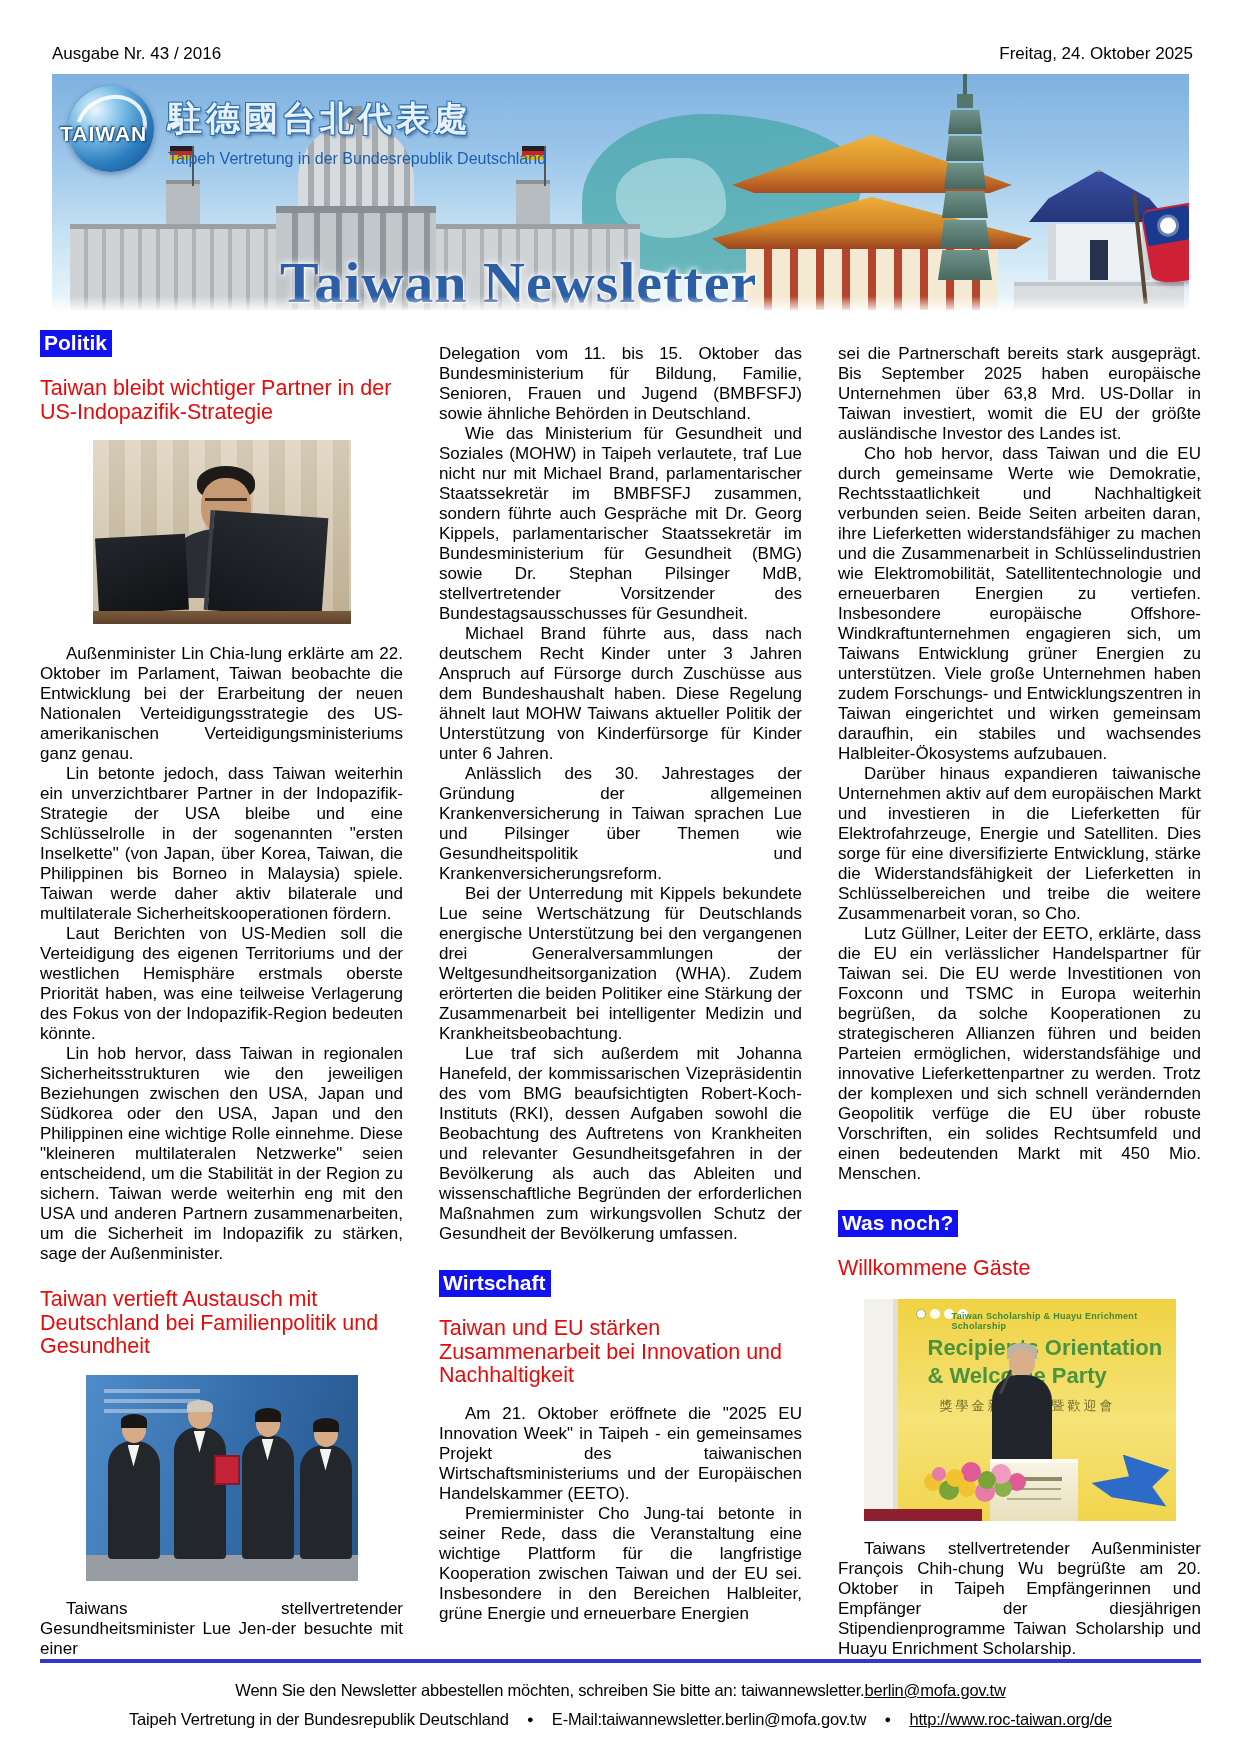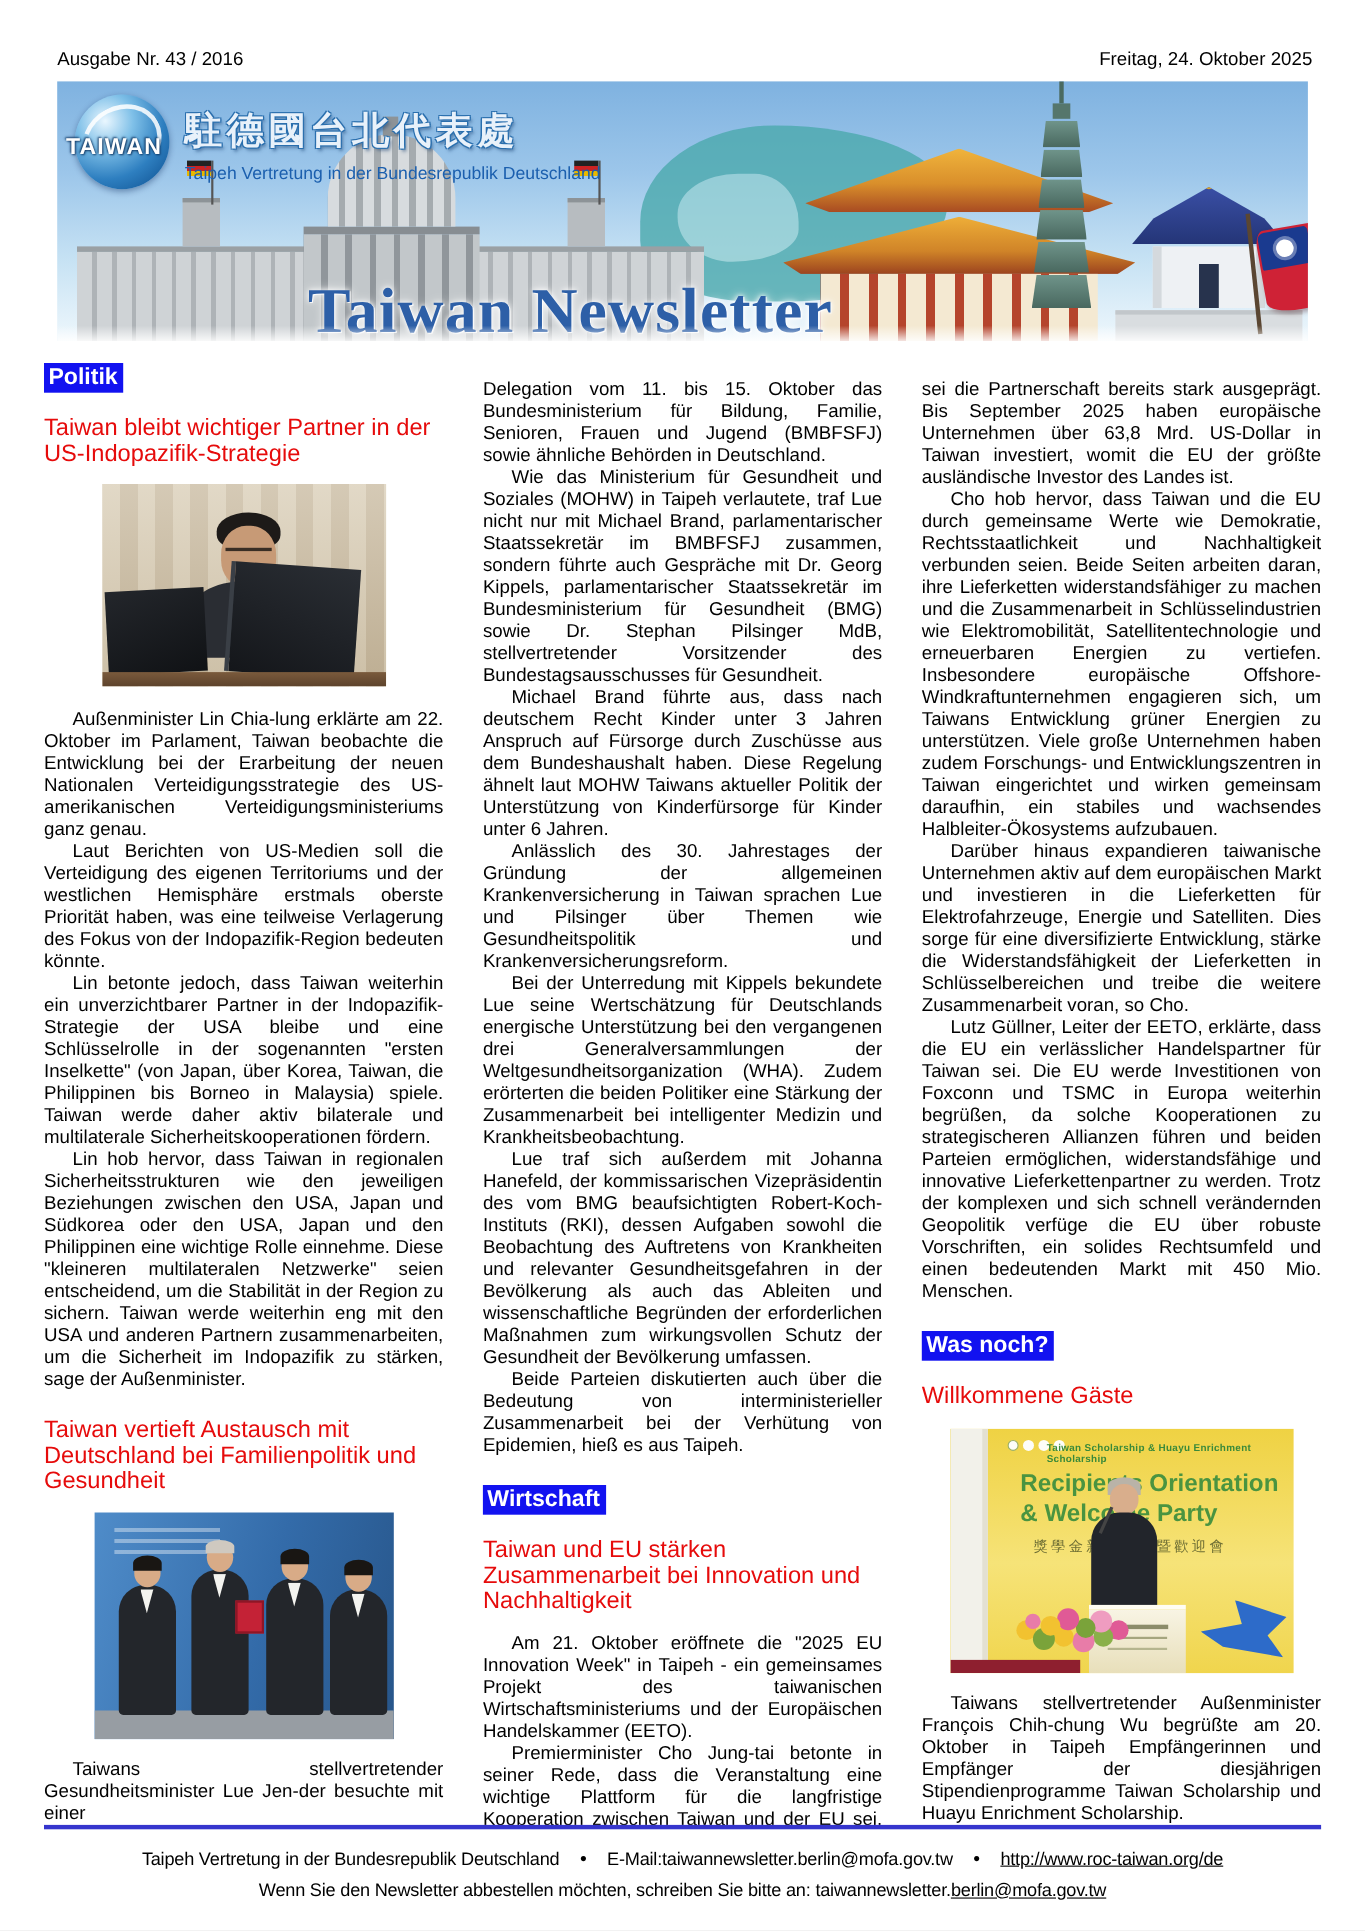--- a/index.html
+++ b/index.html
@@ -227,22 +227,22 @@
         <div class="p1-hair"></div>
         <div class="p1-head"></div>
         <div class="p1-glasses"></div>
         <div class="p1-suit"></div>
         <div class="p1-shirt"></div>
         <div class="p1-mon1"></div>
         <div class="p1-mon2"></div>
         <div class="p1-desk"></div>
       </div>
       <p class="body indent">Außenminister Lin Chia-lung erklärte am 22. Oktober im Parlament, Taiwan beobachte die Entwicklung bei der Erarbeitung der neuen Nationalen Verteidigungsstrategie des US-amerikanischen Verteidigungsministeriums ganz genau.</p>
+      <p class="body indent">Lin betonte jedoch, dass Taiwan weiterhin ein unverzichtbarer Partner in der Indopazifik-Strategie der USA bleibe und eine Schlüsselrolle in der sogenannten "ersten Inselkette" (von Japan, über Korea, Taiwan, die Philippinen bis Borneo in Malaysia) spiele. Taiwan werde daher aktiv bilaterale und multilaterale Sicherheitskooperationen fördern.</p>
       <p class="body indent">Laut Berichten von US-Medien soll die Verteidigung des eigenen Territoriums und der westlichen Hemisphäre erstmals oberste Priorität haben, was eine teilweise Verlagerung des Fokus von der Indopazifik-Region bedeuten könnte.</p>
-      <p class="body indent">Lin betonte jedoch, dass Taiwan weiterhin ein unverzichtbarer Partner in der Indopazifik-Strategie der USA bleibe und eine Schlüsselrolle in der sogenannten "ersten Inselkette" (von Japan, über Korea, Taiwan, die Philippinen bis Borneo in Malaysia) spiele. Taiwan werde daher aktiv bilaterale und multilaterale Sicherheitskooperationen fördern.</p>
       <p class="body indent">Lin hob hervor, dass Taiwan in regionalen Sicherheitsstrukturen wie den jeweiligen Beziehungen zwischen den USA, Japan und Südkorea oder den USA, Japan und den Philippinen eine wichtige Rolle einnehme. Diese "kleineren multilateralen Netzwerke" seien entscheidend, um die Stabilität in der Region zu sichern. Taiwan werde weiterhin eng mit den USA und anderen Partnern zusammenarbeiten, um die Sicherheit im Indopazifik zu stärken, sage der Außenminister.</p>
       <h2 class="headline headline-mid">Taiwan vertieft Austausch mit Deutschland bei Familienpolitik und Gesundheit</h2>
       <div class="photo photo2">
         <div class="p2-logo"></div>
         <div class="p2-floor"></div>
         <div class="p2-fig p2-f1">
             <div class="p2-head"></div>
             <div class="p2-hairdark"></div>
             <div class="p2-shirt"></div>
           </div>
@@ -266,21 +266,20 @@
       <p class="body indent">Taiwans stellvertretender Gesundheitsminister Lue Jen-der besuchte mit einer</p>
     </div>
 
     <div class="col pad-top">
       <p class="body">Delegation vom 11. bis 15. Oktober das Bundesministerium für Bildung, Familie, Senioren, Frauen und Jugend (BMBFSFJ) sowie ähnliche Behörden in Deutschland.</p>
       <p class="body indent">Wie das Ministerium für Gesundheit und Soziales (MOHW) in Taipeh verlautete, traf Lue nicht nur mit Michael Brand, parlamentarischer Staatssekretär im BMBFSFJ zusammen, sondern führte auch Gespräche mit Dr. Georg Kippels, parlamentarischer Staatssekretär im Bundesministerium für Gesundheit (BMG) sowie Dr. Stephan Pilsinger MdB, stellvertretender Vorsitzender des Bundestagsausschusses für Gesundheit.</p>
       <p class="body indent">Michael Brand führte aus, dass nach deutschem Recht Kinder unter 3 Jahren Anspruch auf Fürsorge durch Zuschüsse aus dem Bundeshaushalt haben. Diese Regelung ähnelt laut MOHW Taiwans aktueller Politik der Unterstützung von Kinderfürsorge für Kinder unter 6 Jahren.</p>
       <p class="body indent">Anlässlich des 30. Jahrestages der Gründung der allgemeinen Krankenversicherung in Taiwan sprachen Lue und Pilsinger über Themen wie Gesundheitspolitik und Krankenversicherungsreform.</p>
       <p class="body indent">Bei der Unterredung mit Kippels bekundete Lue seine Wertschätzung für Deutschlands energische Unterstützung bei den vergangenen drei Generalversammlungen der Weltgesundheitsorganization (WHA). Zudem erörterten die beiden Politiker eine Stärkung der Zusammenarbeit bei intelligenter Medizin und Krankheitsbeobachtung.</p>
       <p class="body indent">Lue traf sich außerdem mit Johanna Hanefeld, der kommissarischen Vizepräsidentin des vom BMG beaufsichtigten Robert-Koch-Instituts (RKI), dessen Aufgaben sowohl die Beobachtung des Auftretens von Krankheiten und relevanter Gesundheitsgefahren in der Bevölkerung als auch das Ableiten und wissenschaftliche Begründen der erforderlichen Maßnahmen zum wirkungsvollen Schutz der Gesundheit der Bevölkerung umfassen.</p>
-      <p class="body indent">Beide Parteien diskutierten auch über die Bedeutung von interministerieller Zusammenarbeit bei der Verhütung von Epidemien, hieß es aus Taipeh.</p>
       <span class="label label-mid">Wirtschaft</span>
       <h2 class="headline">Taiwan und EU stärken Zusammenarbeit bei Innovation und Nachhaltigkeit</h2>
       <p class="body indent">Am 21. Oktober eröffnete die "2025 EU Innovation Week" in Taipeh - ein gemeinsames Projekt des taiwanischen Wirtschaftsministeriums und der Europäischen Handelskammer (EETO).</p>
       <p class="body indent">Premierminister Cho Jung-tai betonte in seiner Rede, dass die Veranstaltung eine wichtige Plattform für die langfristige Kooperation zwischen Taiwan und der EU sei. Insbesondere in den Bereichen Halbleiter, grüne Energie und erneuerbare Energien</p>
     </div>
 
     <div class="col pad-top">
       <p class="body">sei die Partnerschaft bereits stark ausgeprägt. Bis September 2025 haben europäische Unternehmen über 63,8 Mrd. US-Dollar in Taiwan investiert, womit die EU der größte ausländische Investor des Landes ist.</p>
       <p class="body indent">Cho hob hervor, dass Taiwan und die EU durch gemeinsame Werte wie Demokratie, Rechtsstaatlichkeit und Nachhaltigkeit verbunden seien. Beide Seiten arbeiten daran, ihre Lieferketten widerstandsfähiger zu machen und die Zusammenarbeit in Schlüsselindustrien wie Elektromobilität, Satellitentechnologie und erneuerbaren Energien zu vertiefen. Insbesondere europäische Offshore-Windkraftunternehmen engagieren sich, um Taiwans Entwicklung grüner Energien zu unterstützen. Viele große Unternehmen haben zudem Forschungs- und Entwicklungszentren in Taiwan eingerichtet und wirken gemeinsam daraufhin, ein stabiles und wachsendes Halbleiter-Ökosystems aufzubauen.</p>
       <p class="body indent">Darüber hinaus expandieren taiwanische Unternehmen aktiv auf dem europäischen Markt und investieren in die Lieferketten für Elektrofahrzeuge, Energie und Satelliten. Dies sorge für eine diversifizierte Entwicklung, stärke die Widerstandsfähigkeit der Lieferketten in Schlüsselbereichen und treibe die weitere Zusammenarbeit voran, so Cho.</p>
@@ -304,24 +303,24 @@
         <div class="p3-carpet"></div>
       </div>
       <p class="body indent">Taiwans stellvertretender Außenminister François Chih-chung Wu begrüßte am 20. Oktober in Taipeh Empfängerinnen und Empfänger der diesjährigen Stipendienprogramme Taiwan Scholarship und Huayu Enrichment Scholarship.</p>
     </div>
 
   </div>
 
   <div class="footer">
     <div class="rule"></div>
     <div class="fline">
+      <span>Wenn Sie den Newsletter abbestellen möchten, schreiben Sie bitte an: taiwannewsletter.</span><a class="flink">berlin@mofa.gov.tw</a>
+    </div>
+    <div class="fline">
       <span>Taipeh Vertretung in der Bundesrepublik Deutschland</span>
       <span class="bullet">●</span>
       <span>E-Mail:taiwannewsletter.berlin@mofa.gov.tw</span>
       <span class="bullet">●</span>
       <a class="flink">http://www.roc-taiwan.org/de</a>
     </div>
-    <div class="fline">
-      <span>Wenn Sie den Newsletter abbestellen möchten, schreiben Sie bitte an: taiwannewsletter.</span><a class="flink">berlin@mofa.gov.tw</a>
-    </div>
   </div>
 
 </div>
 
 </body></html>

